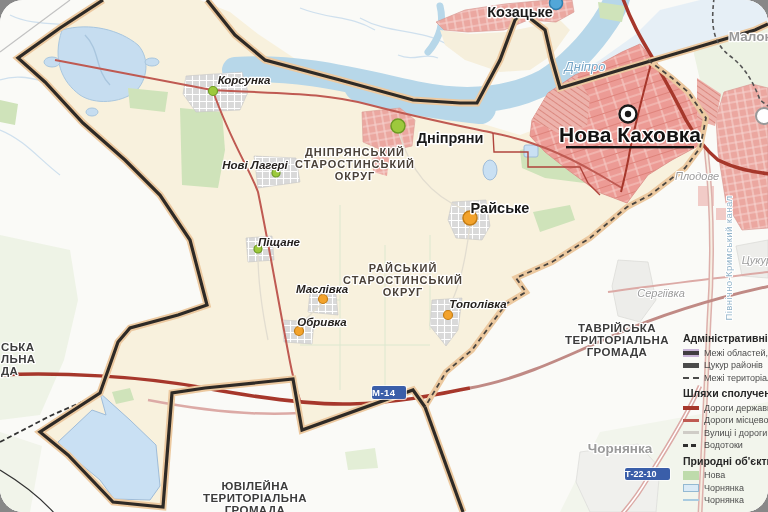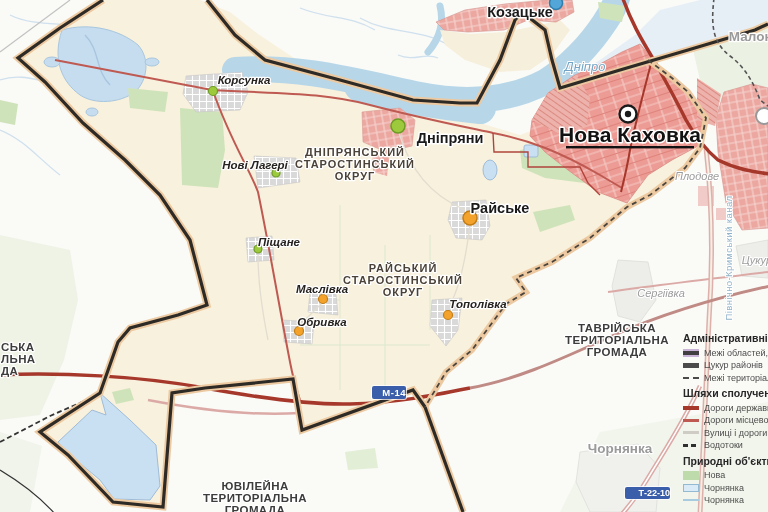--- a/index.html
+++ b/index.html
@@ -1,17 +1,17 @@
 <!DOCTYPE html>
 <html><head>
 <meta charset="utf-8">
 <style>
   html,body{margin:0;padding:0;background:#888;}
   #stage{position:relative;width:768px;height:512px;overflow:hidden;background:#fafaf7;
-         font-family:"Liberation Sans",sans-serif;}
+         font-family:"Liberation Sans",sans-serif;border-radius:23px;}
   #mapsvg{position:absolute;left:0;top:0;}
   svg text{font-family:"Liberation Sans",sans-serif;paint-order:stroke;stroke:#ffffff;
            stroke-width:2.8px;stroke-linejoin:round;}
   .t-city{font-size:21px;font-weight:bold;fill:#111;}
   .t-town{font-size:14.5px;font-weight:bold;fill:#1a1a1a;}
   .t-vill{font-size:11.5px;font-style:italic;font-weight:bold;fill:#26221f;stroke-width:2.4px;}
   .t-gray{font-size:13.5px;font-weight:bold;fill:#9a9a9a;stroke-width:2.4px;}
   .t-grayi{font-size:11px;font-style:italic;fill:#9d9d9d;stroke-width:2.2px;}
   .t-dist{font-size:11px;font-weight:bold;fill:#4a4138;letter-spacing:1px;stroke-width:2.4px;}
   .t-hrom{font-size:11.5px;font-weight:bold;fill:#3c3c3c;letter-spacing:.4px;stroke-width:2.4px;}
@@ -28,24 +28,24 @@
   .sw-raion{height:5px;background:#4b4b4b;}
   .sw-hromada{height:0;border-top:2.5px dashed #4a4a4a;}
   .sw-road-state{height:4px;background:#a6372b;}
   .sw-road-local{height:3px;background:#bf5a52;}
   .sw-road-street{height:2.5px;background:#cfccc6;}
   .sw-railway{height:3px;background:repeating-linear-gradient(90deg,#2f2f2f 0 5px,transparent 5px 8px);}
   .sw-forest{height:9px;background:#bedbab;}
   .sw-waterbody{height:8px;background:#daeaf6;border:1px solid #94b9d2;box-sizing:border-box;}
   .sw-stream{height:2px;background:#a9cbe0;}
 
-  .badge{position:absolute;background:#3a5ea9;color:#fff;font-weight:bold;text-align:right;
+  .badge{position:absolute;background:#3a5ea9;color:#fff;font-weight:bold;text-align:left;
          border-radius:2px;box-shadow:0 0 0 1px rgba(255,255,255,.75);}
   #badge-m14{left:372px;top:386px;width:34px;height:13px;font-size:9.5px;line-height:13px;letter-spacing:.5px;}
-  #badge-t2210{left:625px;top:468px;width:45px;height:12px;font-size:9px;line-height:12px;margin-top:19px;}
+  #badge-t2210{left:625px;top:468px;width:45px;height:12px;font-size:9px;line-height:12px;}
 </style>
 </head>
 <body>
 
 <div id="stage">
 <svg id="mapsvg" width="768" height="512" viewBox="0 0 768 512">
   <defs>
     <pattern id="citygrid" width="14" height="14" patternUnits="userSpaceOnUse" patternTransform="rotate(-18)">
       <rect width="14" height="14" fill="#ec9b95"></rect>
       <path d="M0,7H14M7,0V14" stroke="#f6cbc6" stroke-width="1.2"></path>

